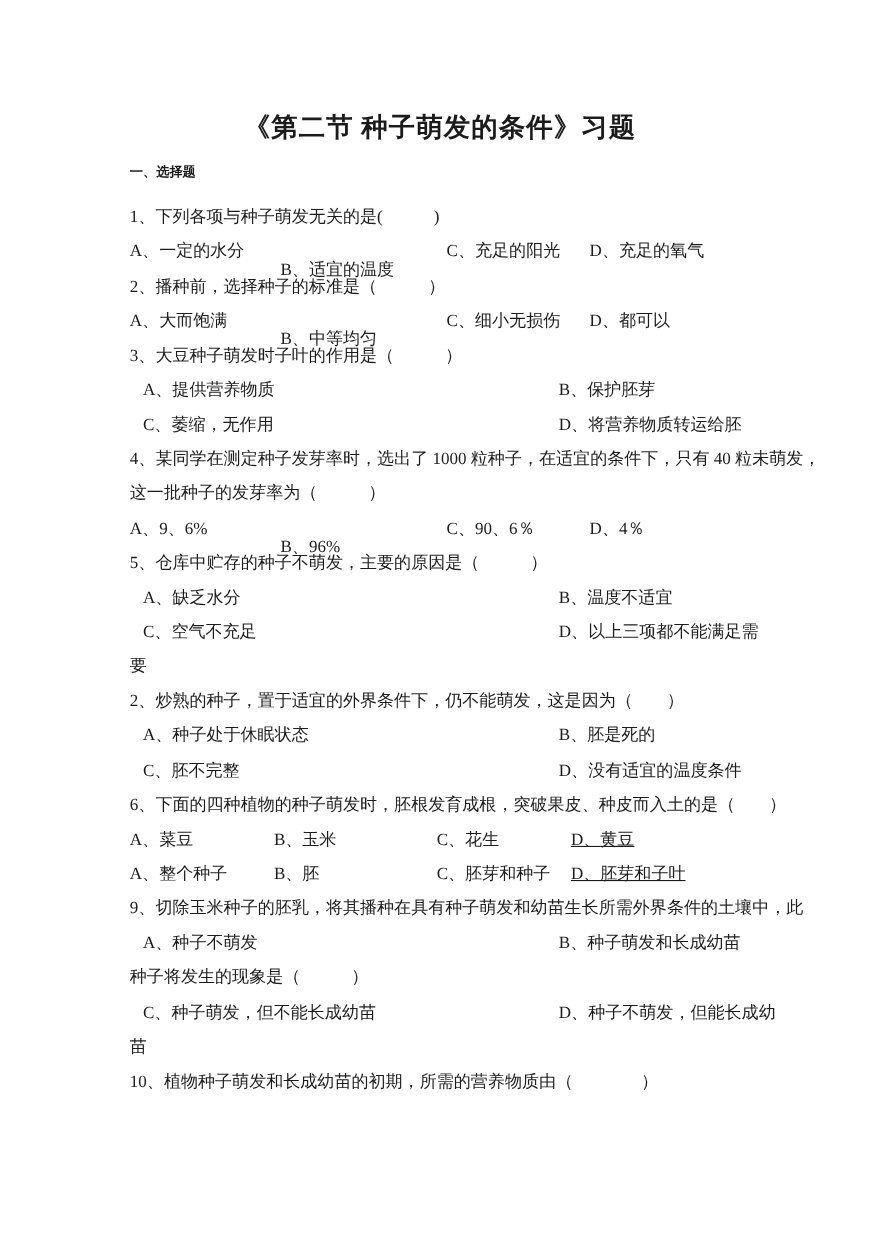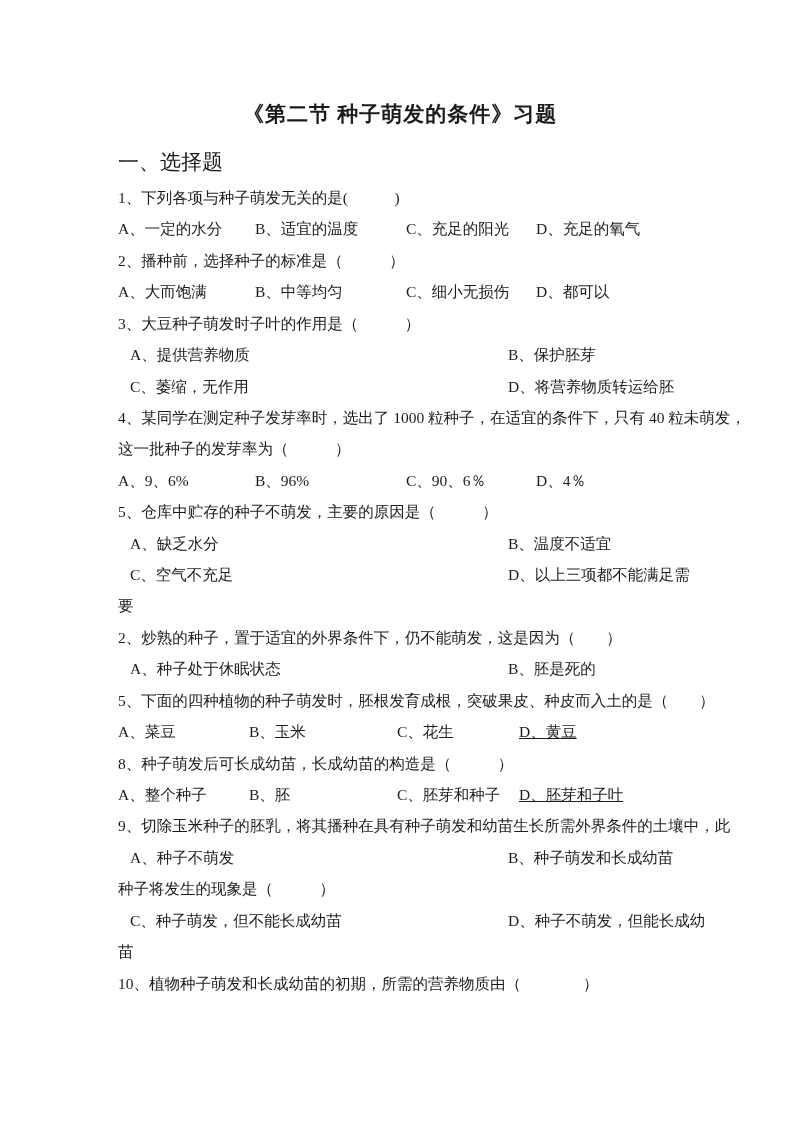--- a/index.html
+++ b/index.html
@@ -14,48 +14,48 @@
     height: 1132px;
     background: #ffffff;
     overflow: hidden;
   }
   .doc-title {
     position: absolute;
     top: 100px;
     left: 0;
     width: 800px;
     text-align: center;
-    font-size: 21px;
+    font-size: 24px;
     font-weight: bold;
     letter-spacing: 1px;
   }
   .section-heading {
     position: absolute;
     top: 148px;
     left: 118px;
-    font-size: 21px;
-    font-weight: normal;
+    font-size: 12px;
+    font-weight: bold;
   }
   .body-text {
     position: absolute;
     top: 185px;
     left: 118px;
     width: 574px;
     font-size: 15.5px;
   }
   .line {
     position: relative;
     height: 31.43px;
     line-height: 26px;
     white-space: nowrap;
   }
   .opt { position: absolute; top: 0; }
   
   .ga-a { left: 0; }
-  .ga-b { left: 137px; }
+  .ga-b { left: 137px; margin-top: 17px; }
   .ga-c { left: 288px; }
   .ga-d { left: 418px; }
   
   .gb-a { left: 0; }
   .gb-b { left: 131px; }
   .gb-c { left: 259px; margin-left: 20px; }
   .gb-d { left: 401px; text-decoration: underline; }
   
   .tc-a { left: 12px; }
   .tc-b { left: 390px; font-family: Liberation Serif, serif; }
@@ -115,30 +115,33 @@
       <span class="opt tc-a">C、空气不充足</span>
       <span class="opt tc-b">D、以上三项都不能满足需</span>
     </div>
     <div class="line">要</div>
 
     <div class="line">2、炒熟的种子，置于适宜的外界条件下，仍不能萌发，这是因为（　　）</div>
     <div class="line">
       <span class="opt tc-a">A、种子处于休眠状态</span>
       <span class="opt tc-b">B、胚是死的</span>
     </div>
+    <div class="line">
+      <span class="opt tc-a">C、胚不完整</span>
+      <span class="opt tc-b">D、没有适宜的温度条件</span>
+    </div>
 
-    <div class="line">5、下面的四种植物的种子萌发时，胚根发育成根，突破果皮、种皮而入土的是（　　）</div>
+    <div class="line">6、下面的四种植物的种子萌发时，胚根发育成根，突破果皮、种皮而入土的是（　　）</div>
     <div class="line">
       <span class="opt gb-a">A、菜豆</span>
       <span class="opt gb-b">B、玉米</span>
       <span class="opt gb-c">C、花生</span>
       <span class="opt gb-d">D、黄豆</span>
     </div>
 
-    <div class="line">8、种子萌发后可长成幼苗，长成幼苗的构造是（　　　）</div>
     <div class="line">
       <span class="opt gb-a">A、整个种子</span>
       <span class="opt gb-b">B、胚</span>
       <span class="opt gb-c">C、胚芽和种子</span>
       <span class="opt gb-d">D、胚芽和子叶</span>
     </div>
 
     <div class="line">9、切除玉米种子的胚乳，将其播种在具有种子萌发和幼苗生长所需外界条件的土壤中，此</div>
     <div class="line">
       <span class="opt tc-a">A、种子不萌发</span>

